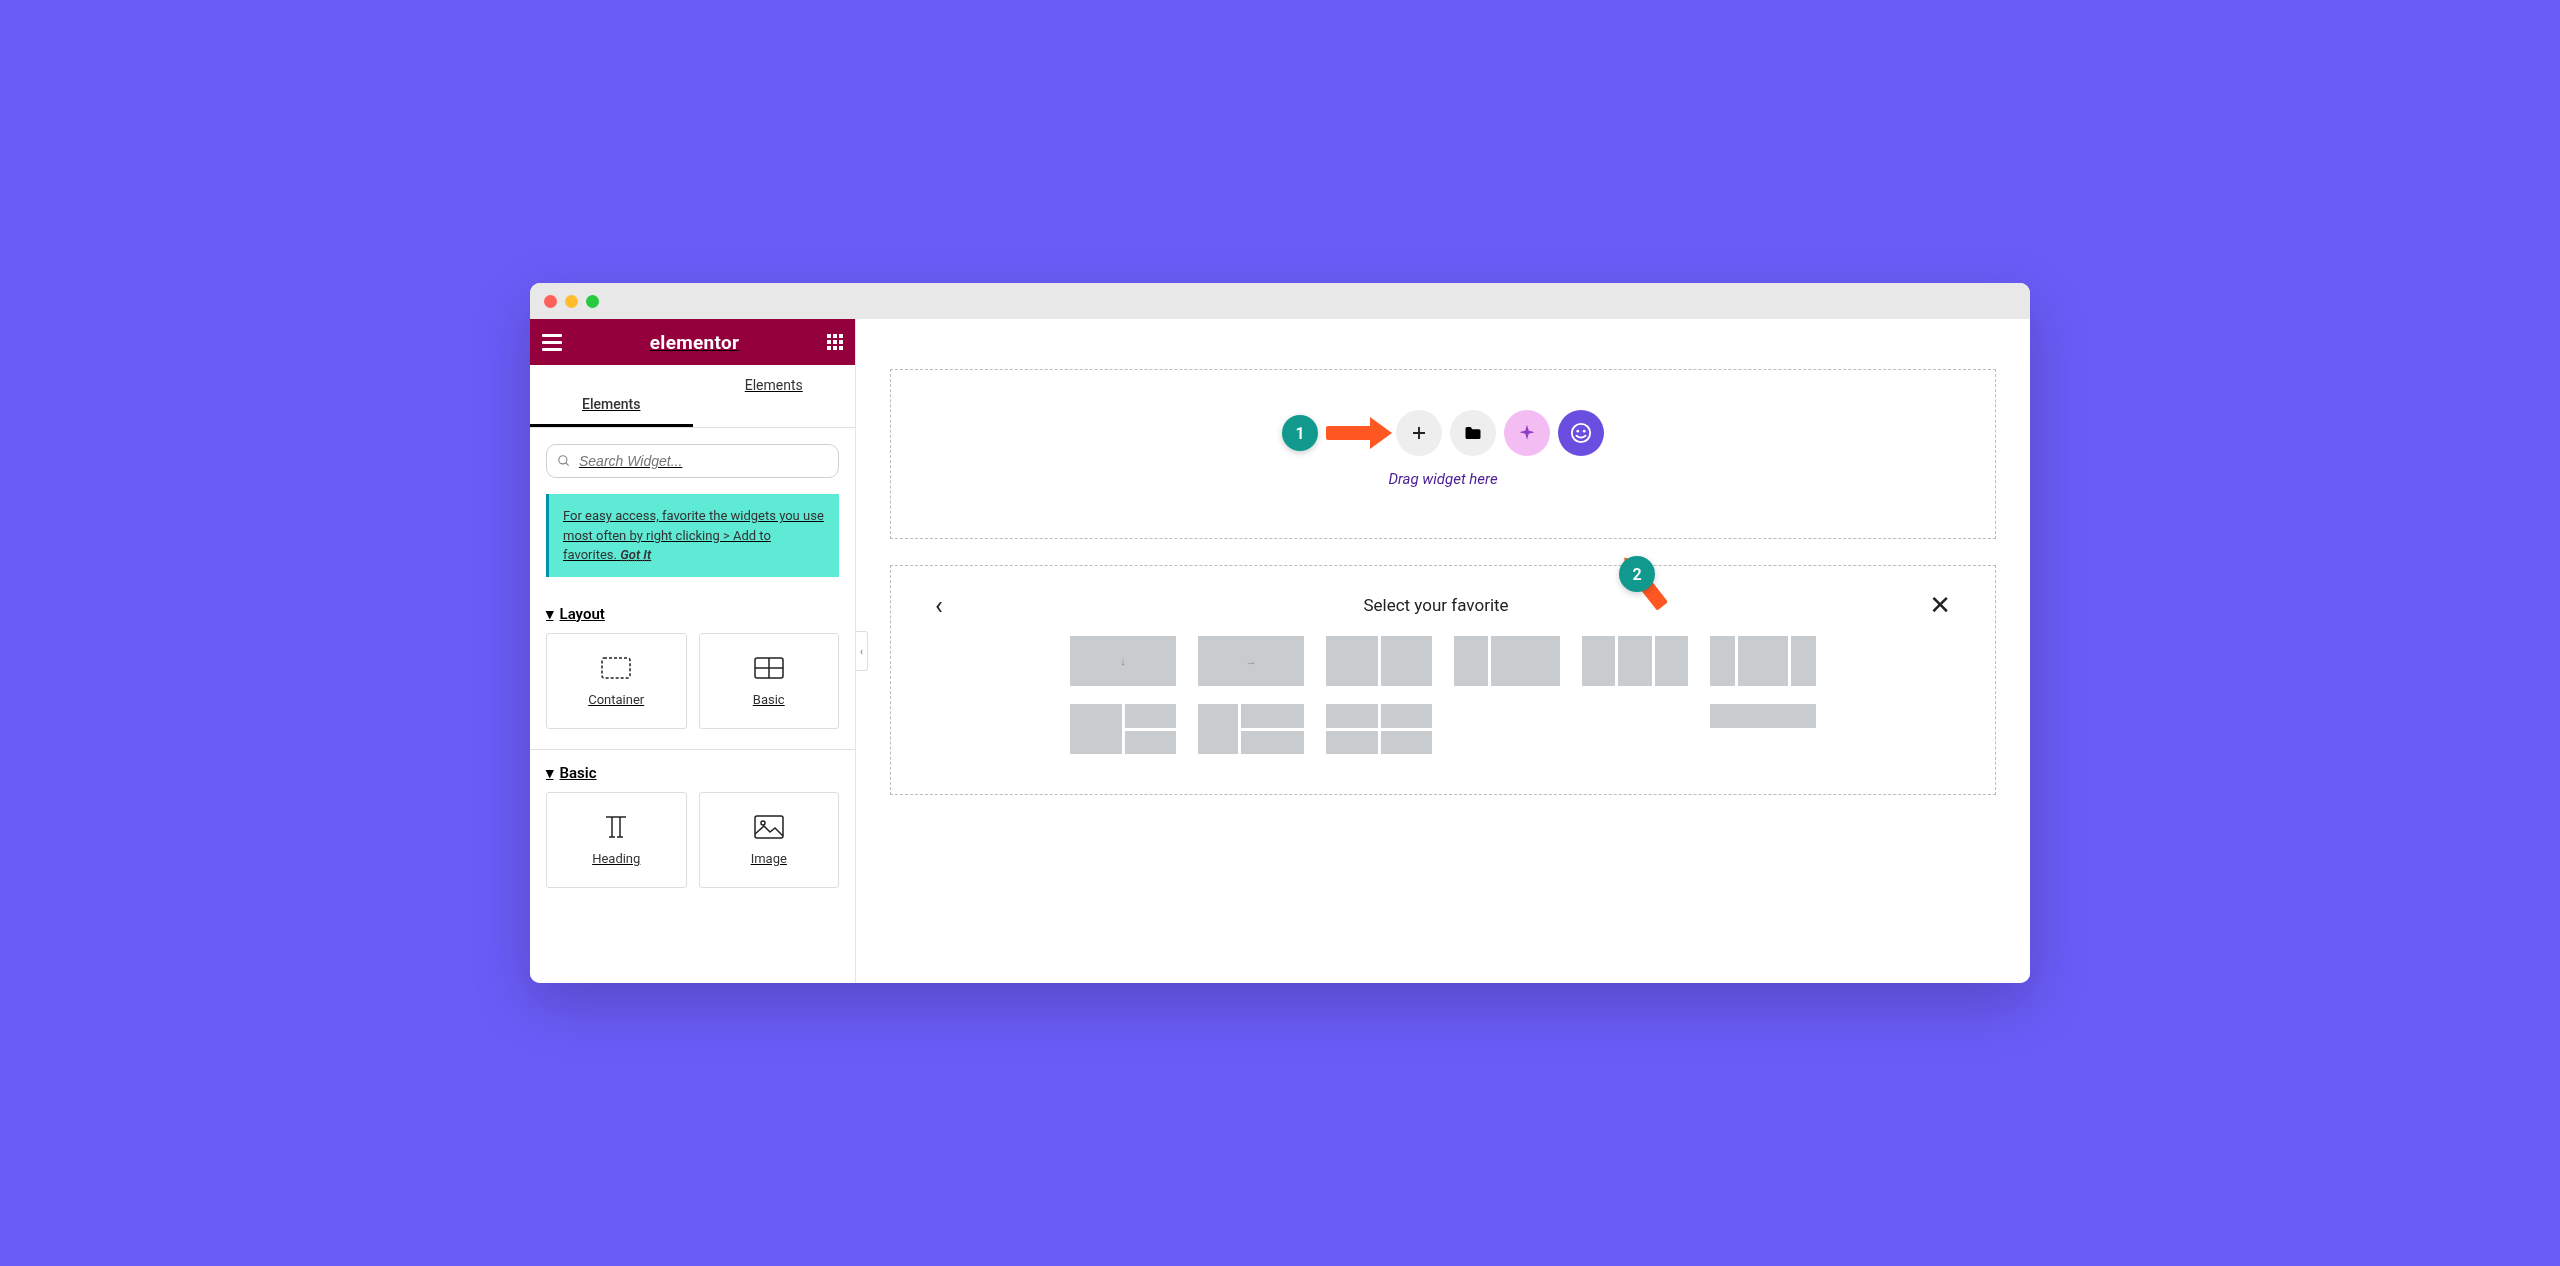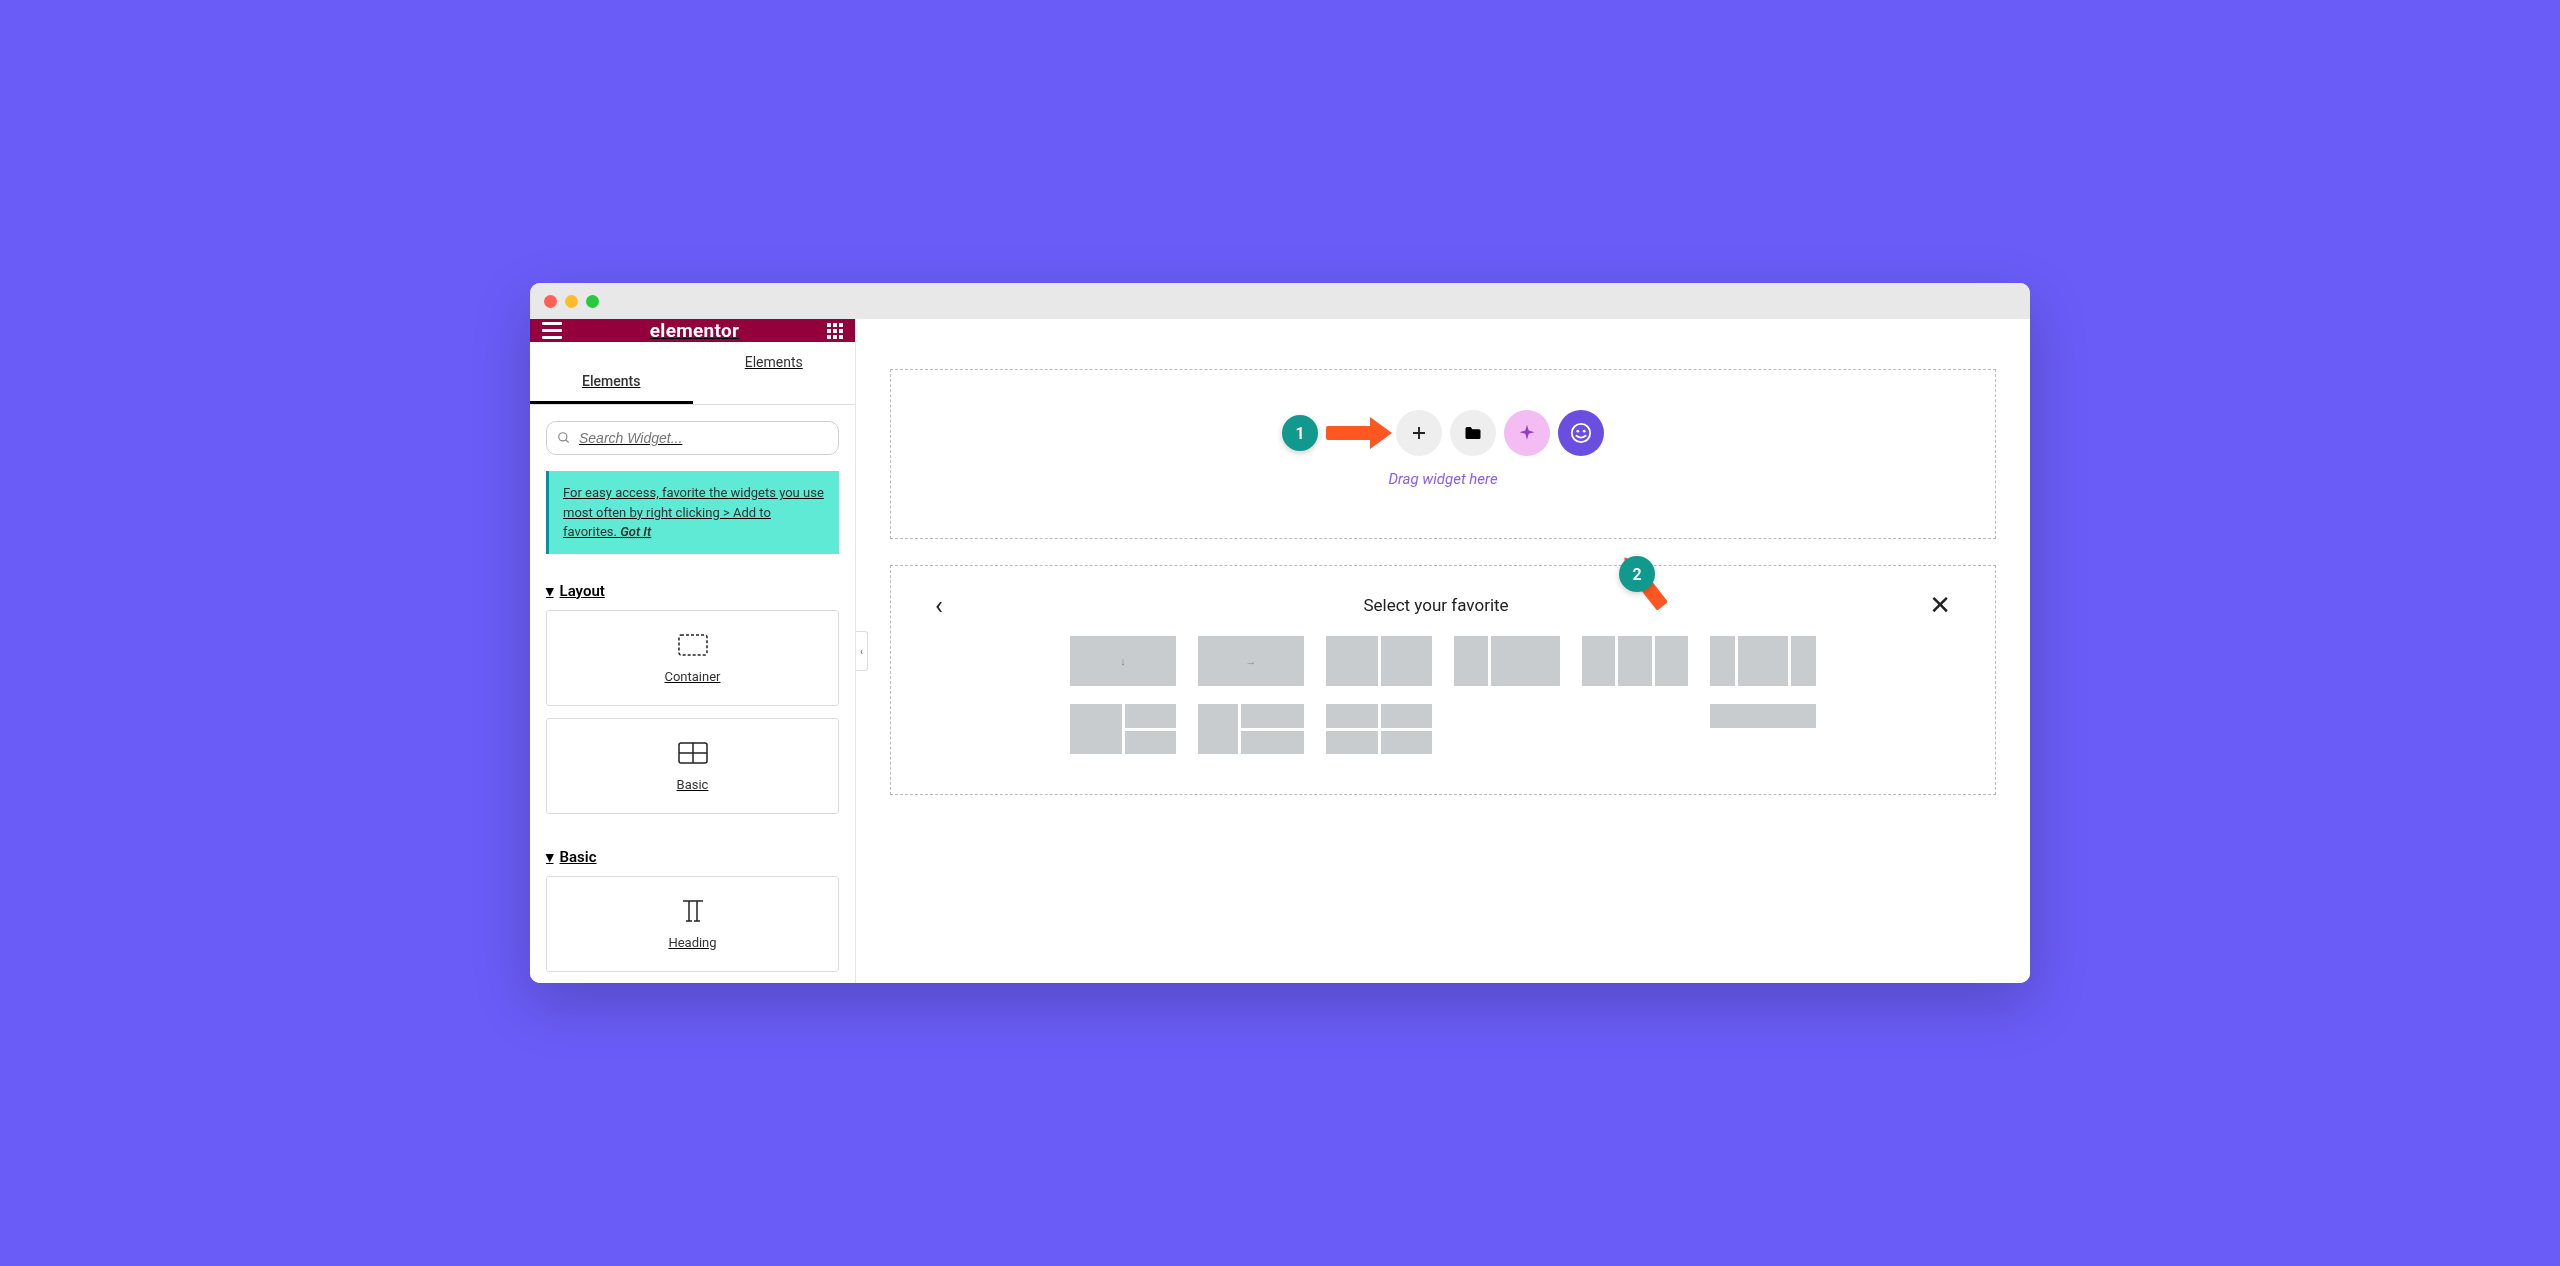--- a/index.html
+++ b/index.html
@@ -69,21 +69,21 @@
   background: #5eead4;
   border-left: 3px solid #0092a5;
   padding: 12px 14px;
   font-size:13px;
   line-height:1.5;
   color:#333;
 }
 .tip-link { text-decoration:underline dotted; font-style:italic; font-weight:600; cursor:pointer;}
 .cat { padding: 0 16px; }
 .cat-head { display:flex; align-items:center; gap:6px; font-weight:600; font-size:15px; padding:10px 0; cursor:pointer;}
-.widget-grid { display:grid; grid-template-columns:1fr; gap:12px; padding-bottom:16px;}
+.widget-grid { display:grid; grid-template-columns:1fr 1fr; gap:12px; padding-bottom:16px;}
 .widget {
   border:1px solid #ddd;
   border-radius:3px;
   height:96px;
   display:flex;
   flex-direction:column;
   align-items:center;
   justify-content:center;
   gap:10px;
   cursor:grab;
@@ -109,21 +109,21 @@
   position:relative;
   margin-bottom:26px;
   padding-top: 40px;
 }
 .dz-icons { display:flex; gap:8px; align-items:center; margin-bottom:14px; position:relative;}
 .circ-btn { width:46px; height:46px; border-radius:50%; display:flex; align-items:center; justify-content:center; cursor:pointer;}
 .c-plus { background:#eee; color:#333; font-size:22px; }
 .c-folder { background:#eee; color:#000; }
 .c-sparkle { background:#f3bdf3; color:#7d3fb5; }
 .c-face { background:#6a4ee0; color:#fff; }
-.dz-label { font-style:italic; color:#8b5cf6; font-size:15px;}
+.dz-label { font-style:italic; color:#4c1d95; font-size:15px;}
 .badge {
   width:36px; height:36px; border-radius:50%; background:#11998e; color:#fff;
   display:flex; align-items:center; justify-content:center; font-weight:600; font-size:16px;
   box-shadow:0 2px 6px rgba(0,0,0,0.2);
 }
 .structure {
   border:1px dashed #bcbcbc;
   padding:20px 40px 40px 40px;
   position:relative;
 }

